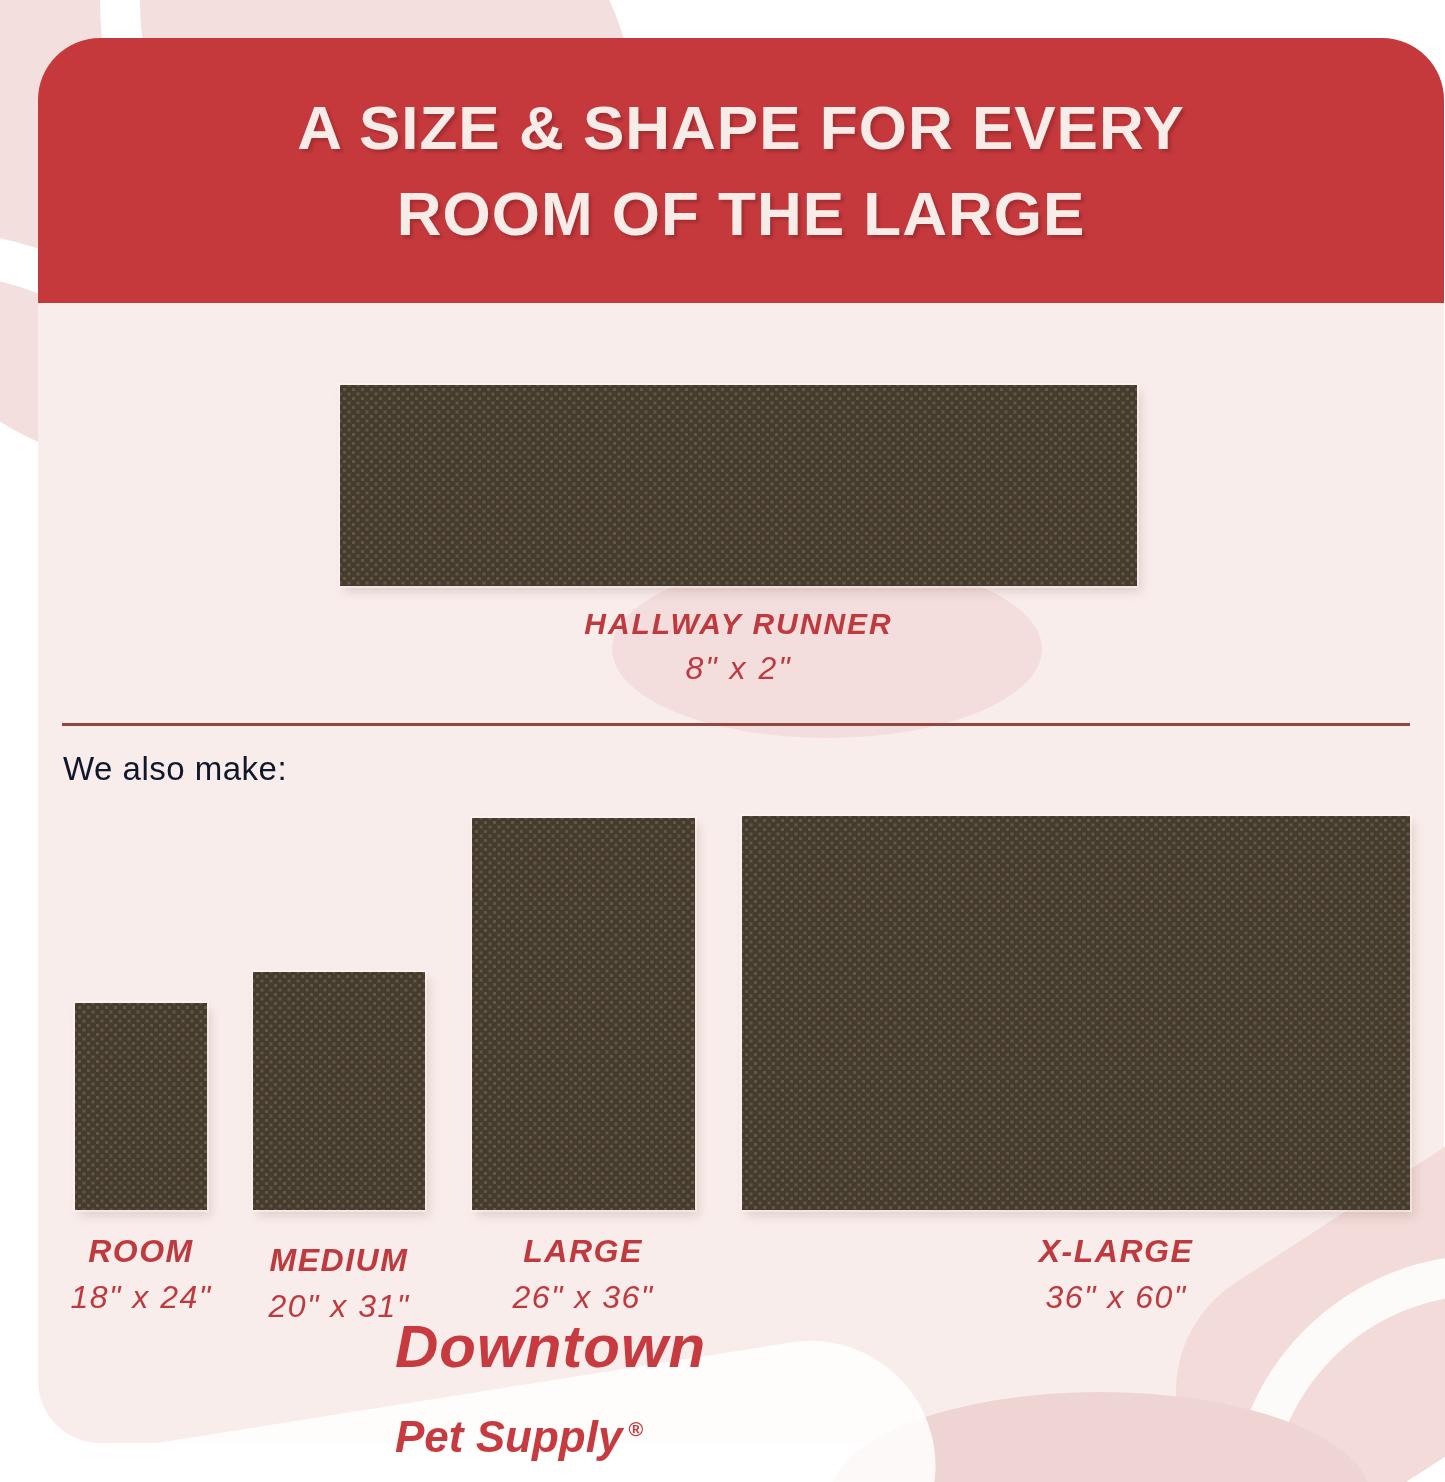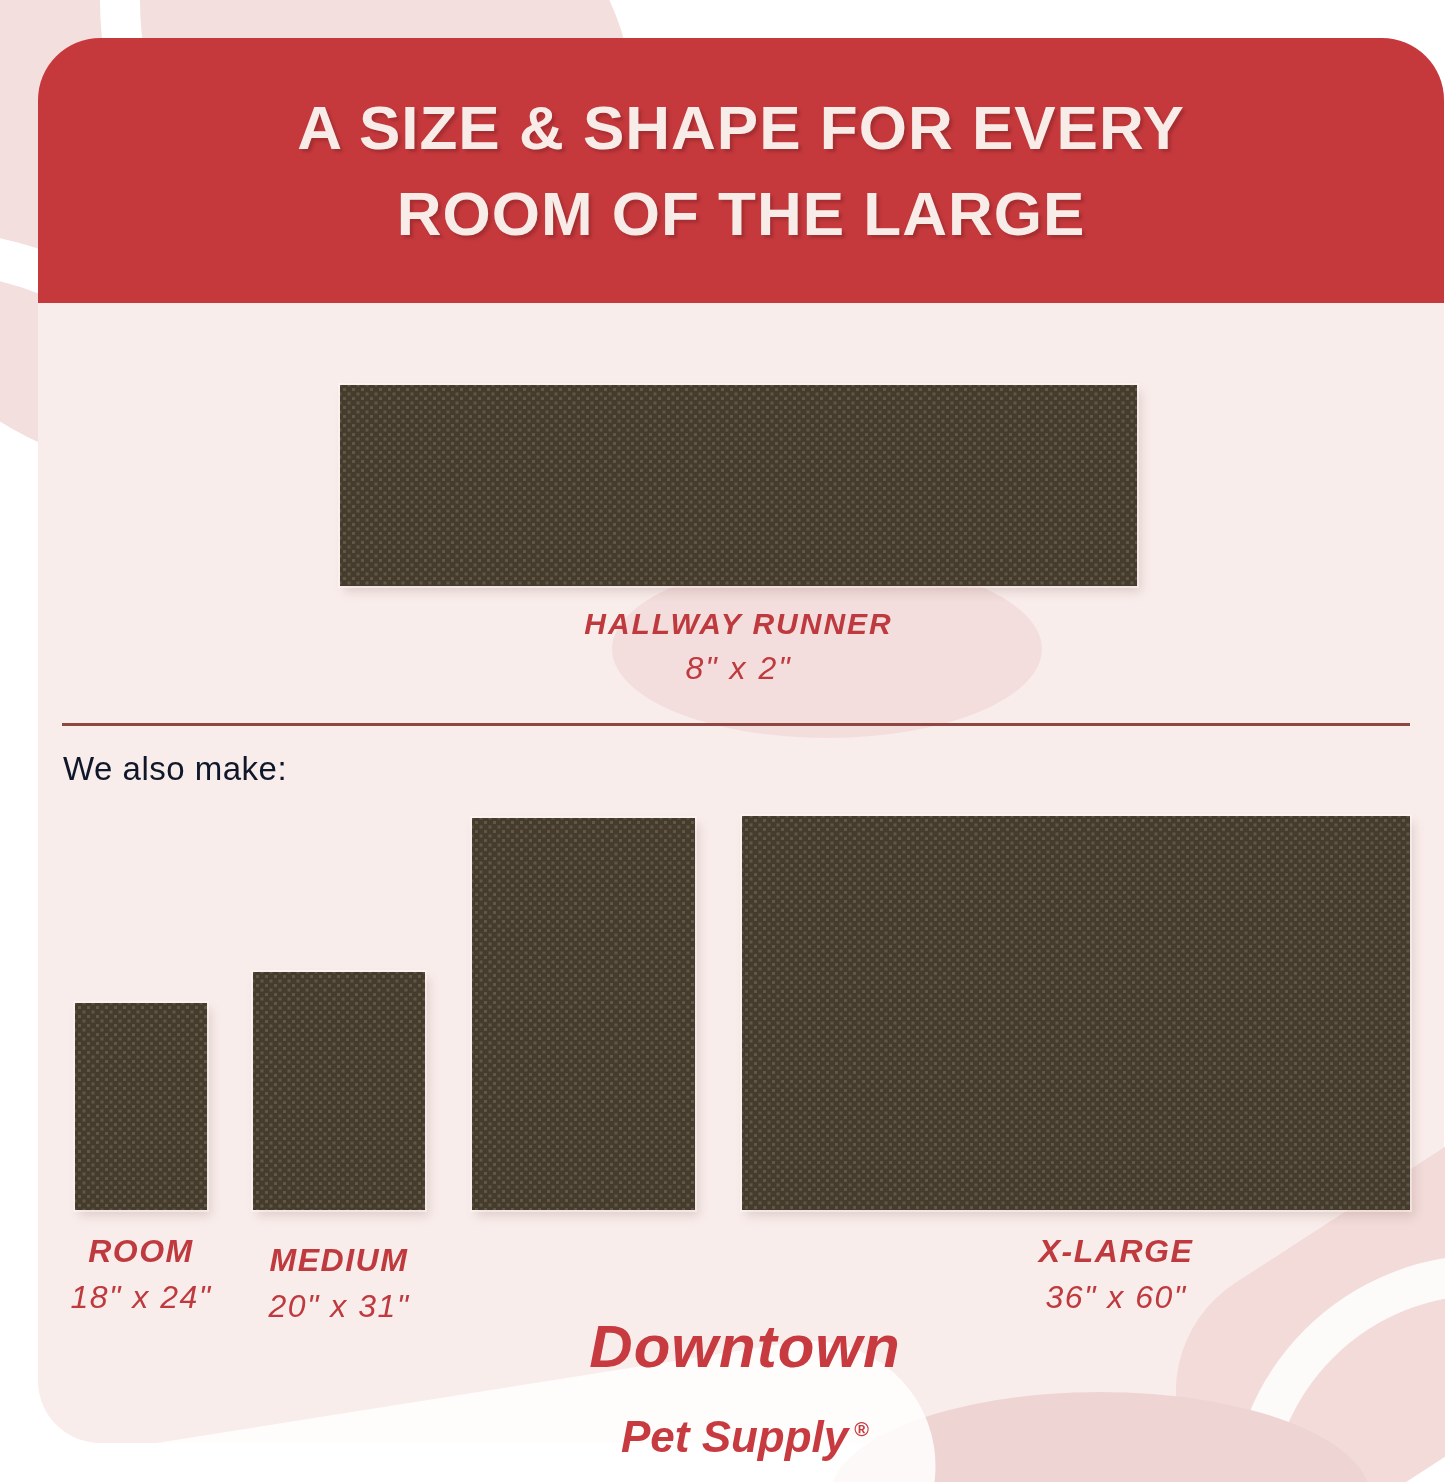--- a/index.html
+++ b/index.html
@@ -71,21 +71,21 @@
     z-index:3;letter-spacing:.5px;}
 
   .mat-caption{top:1230px;width:260px;}
   .mat-caption .cap-name{font-size:32px;font-weight:700;letter-spacing:1.5px;line-height:42px;}
   .mat-caption .cap-size{font-size:32px;font-weight:400;letter-spacing:1.5px;line-height:42px;margin-top:4px;}
   .cap-small {left:11px;}
   .cap-medium{left:209px;margin-top:9px;}
   .cap-large {left:453px;}
   .cap-xlarge{left:986px;}
 
-  .logo{position:absolute;left:395px;top:1316px;width:700px;text-align:center;z-index:3;
+  .logo{position:absolute;left:395px;top:1316px;width:700px;z-index:3;
     color:#c73a40;font-style:italic;}
   .logo-name{font-size:60px;font-weight:800;line-height:62px;letter-spacing:1px;}
   .logo-tagline{font-size:44px;font-weight:700;line-height:67px;margin-top:18px;}
   .logo-tagline .reg{font-size:20px;font-style:normal;vertical-align:super;margin-left:6px;}
 </style>
 </head>
 <body>
 
 <div class="page">
 
@@ -123,20 +123,24 @@
   <div class="mat mat-xlarge"></div>
 
   <div class="caption mat-caption cap-small">
     <div class="cap-name">ROOM</div>
     <div class="cap-size">18" x 24"</div>
   </div>
   <div class="caption mat-caption cap-medium">
     <div class="cap-name">MEDIUM</div>
     <div class="cap-size">20" x 31"</div>
   </div>
+  <div class="caption mat-caption cap-large">
+    <div class="cap-name">LARGE</div>
+    <div class="cap-size">26" x 36"</div>
+  </div>
   <div class="caption mat-caption cap-xlarge">
     <div class="cap-name">X-LARGE</div>
     <div class="cap-size">36" x 60"</div>
   </div>
 
   <div class="logo">
     <div class="logo-name">Downtown</div>
     <div class="logo-tagline"><span>Pet Supply</span><span class="reg">®</span></div>
   </div>
 

